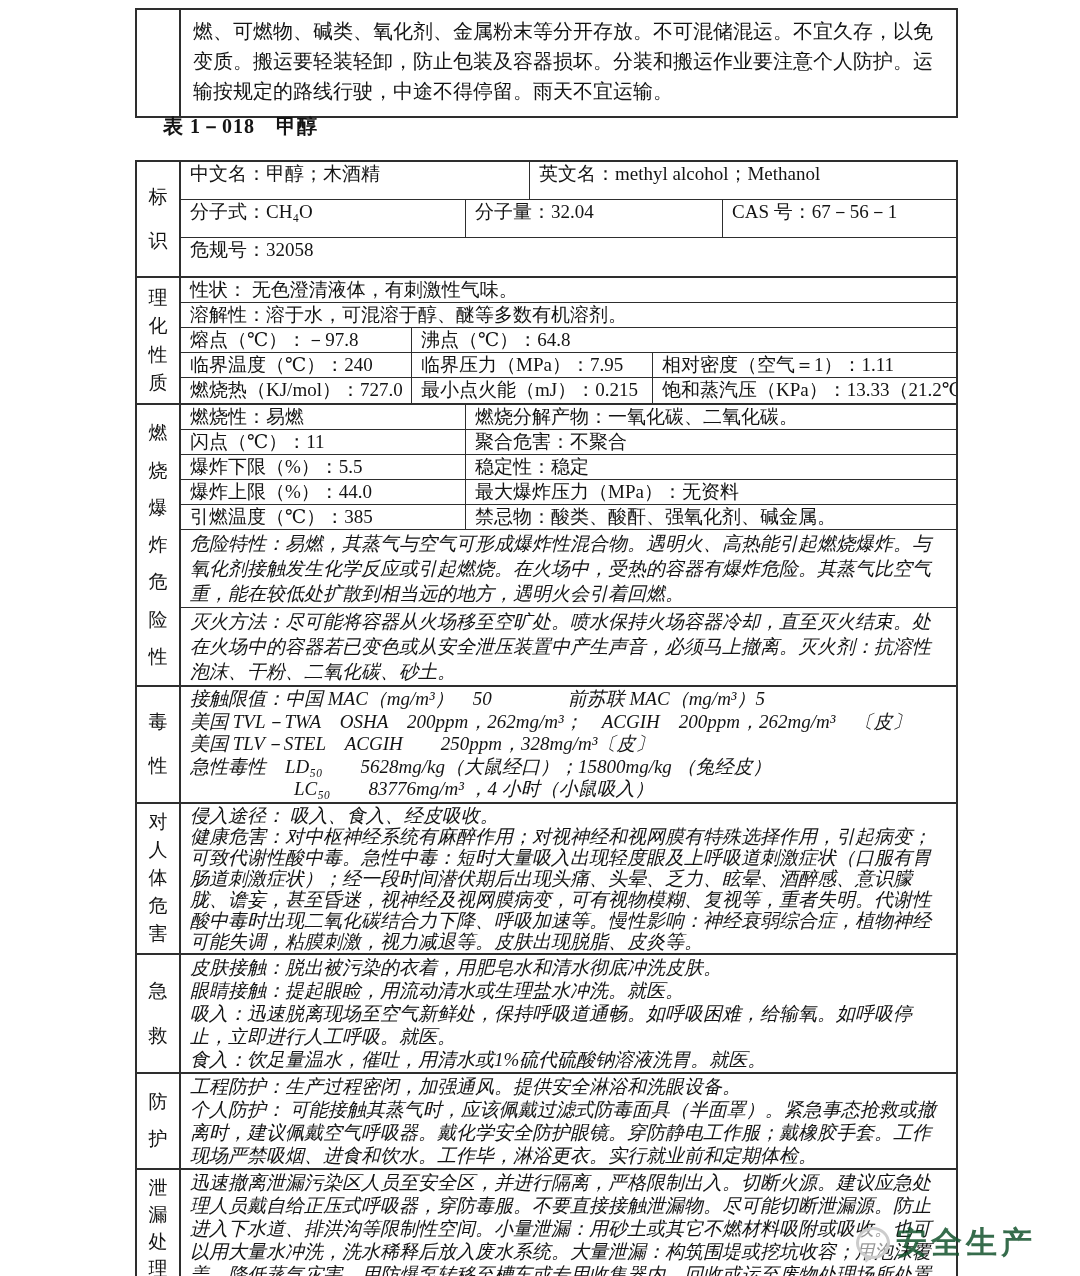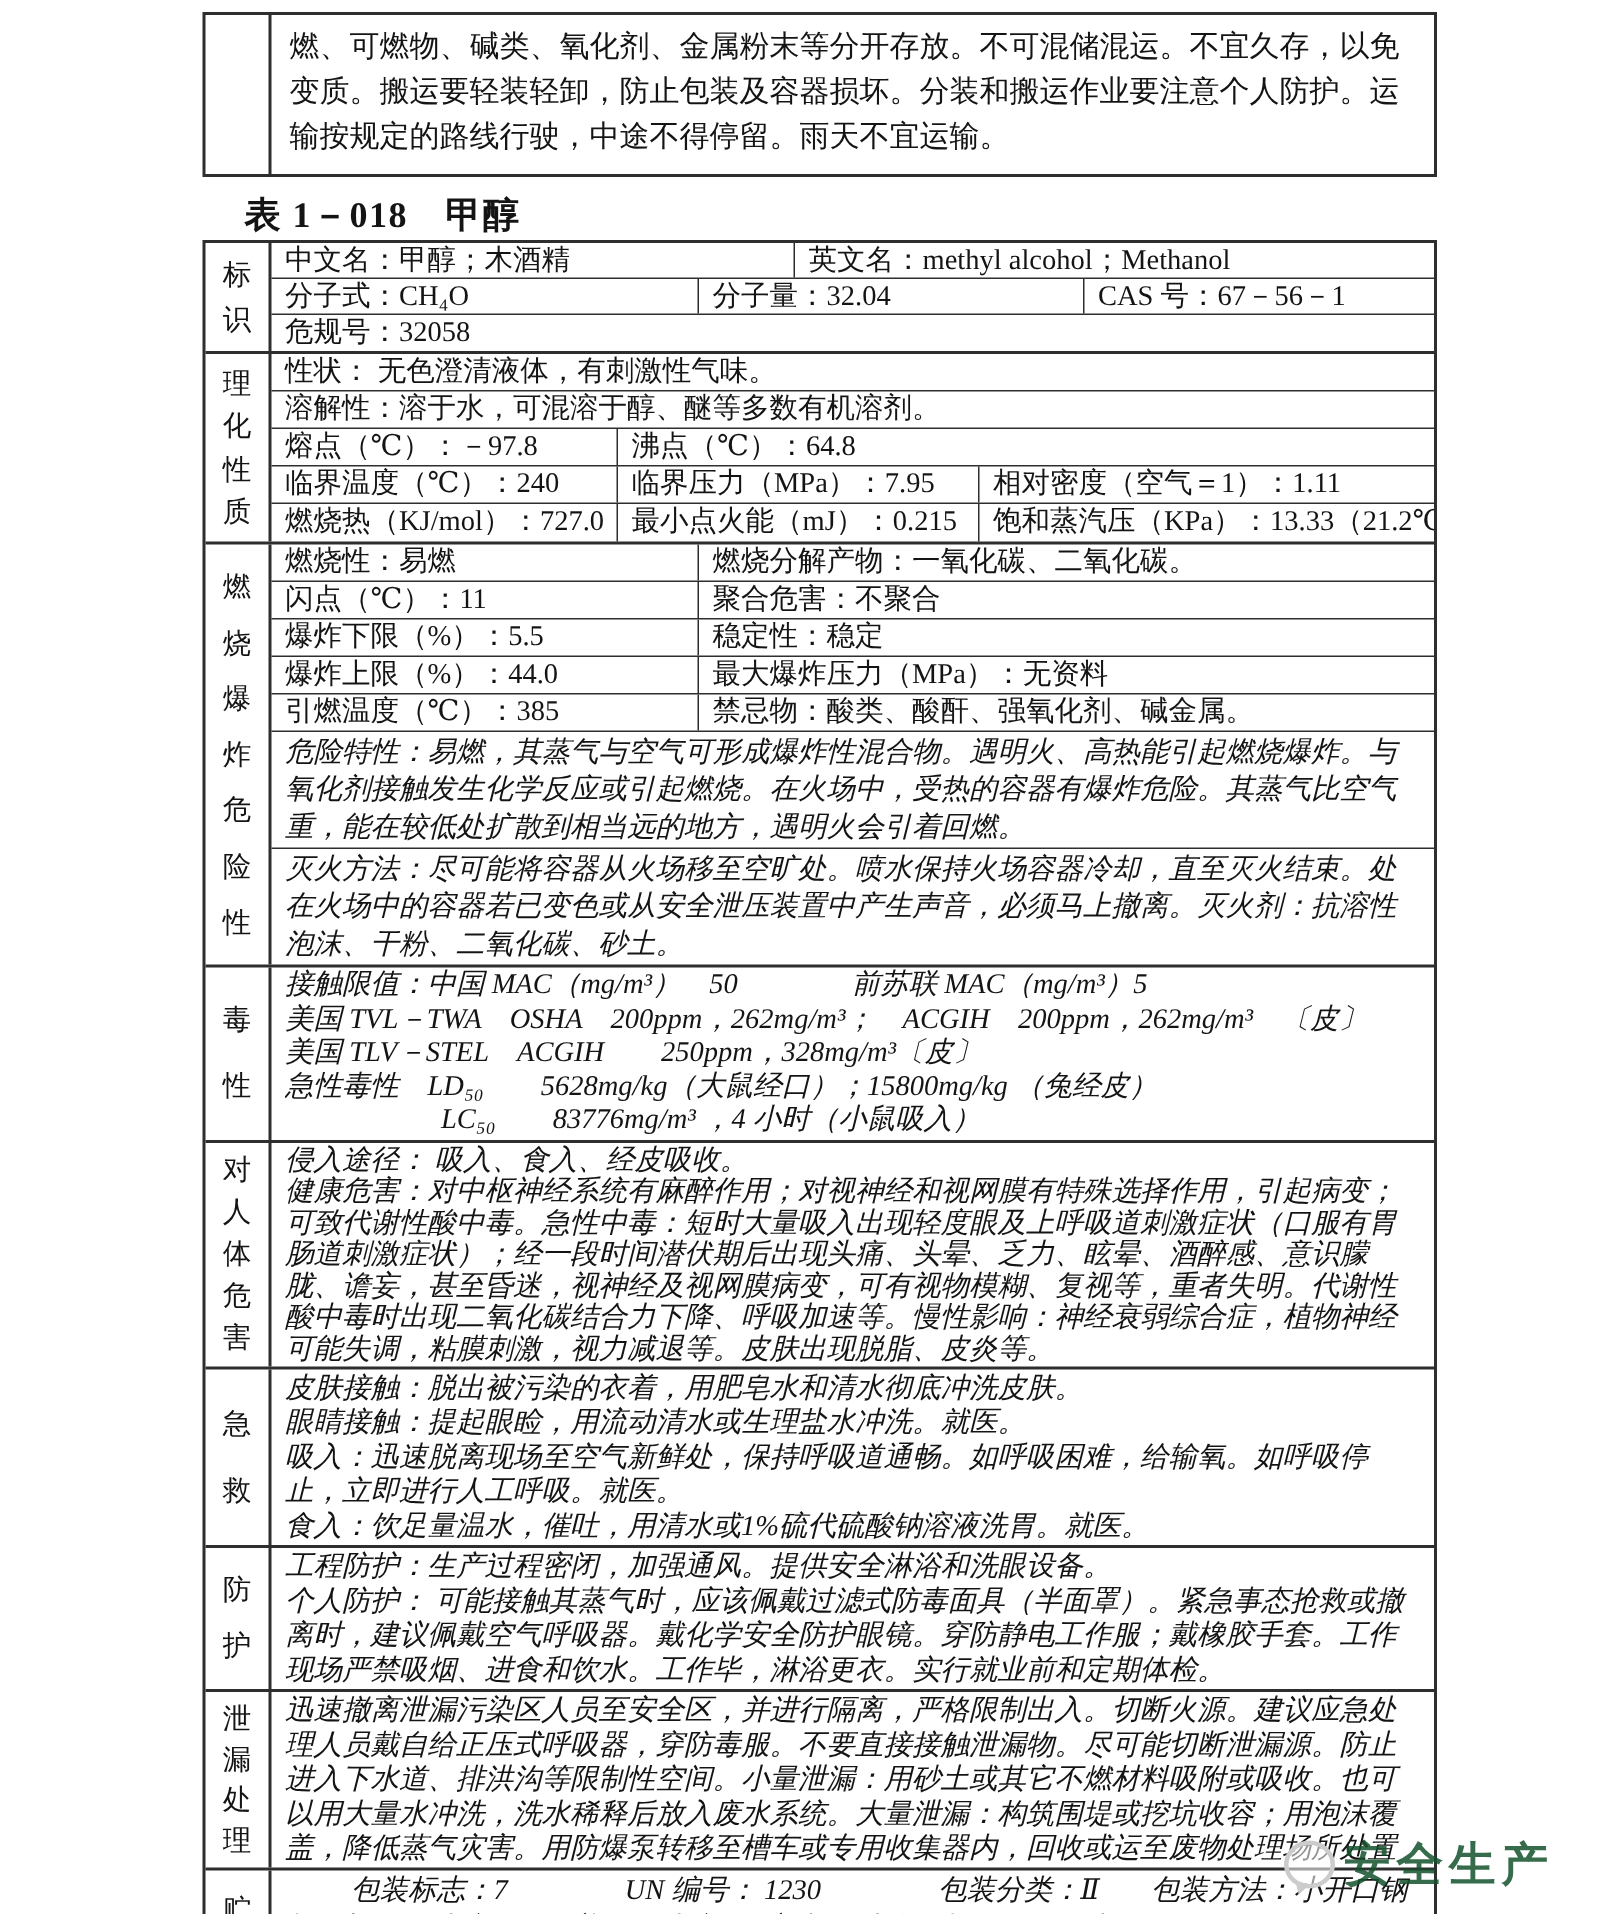--- a/index.html
+++ b/index.html
@@ -19,22 +19,22 @@
     left: 135px; top: 8px;
     width: 823px;
     border: 2px solid #2e2e2e;
     display: flex;
   }
   .prev-frag .labelcol { width: 44px; min-width: 44px; border-right: 2px solid #2e2e2e; }
   .prev-frag .ptext { flex: 1; padding: 6px 12px 10px 12px; font-size: 20px; line-height: 30px; }
   
   .title {
     position: absolute;
-    left: 163px; top: 127px;
-    font-size: 24px;
+    left: 163px; top: 113px;
+    font-size: 20px;
     font-weight: bold;
     letter-spacing: 1px;
   }
   
   .msds {
     position: absolute;
     left: 135px; top: 160px;
     width: 823px;
     border: 2px solid #2e2e2e;
     background: #fff;
@@ -52,21 +52,21 @@
   .trow { display: flex; border-bottom: 1.5px solid #2e2e2e; }
   .trow:last-child { border-bottom: none; }
   .cell { padding: 0 9px; font-size: 19px; white-space: nowrap; overflow: hidden; }
   .cell + .cell { border-left: 1.5px solid #2e2e2e; }
   .grow { flex: 1; min-width: 0; }
   .w348 { width: 348px; min-width: 348px; }
   .w284 { width: 284px; min-width: 284px; }
   .w257 { width: 257px; min-width: 257px; }
   .w230 { width: 230px; min-width: 230px; }
   .w241 { width: 241px; min-width: 241px; }
-  .h24 { height: 24px; line-height: 23px; }
+  .h24 { height: 38px; line-height: 23px; }
   .h25 { height: 25px; line-height: 24px; }
   .para { white-space: normal; padding: 1px 9px; font-style: italic; }
   .lh21 { line-height: 21px; }
   .lh22 { line-height: 22.5px; }
   .lh23 { line-height: 23px; }
   .lh25 { line-height: 25px; }
   .tox-line { white-space: nowrap; overflow: hidden; }
   .indent-lc { padding-left: 104px; }
   .pk { padding-right: 34px; margin-left: 44px; }
   

